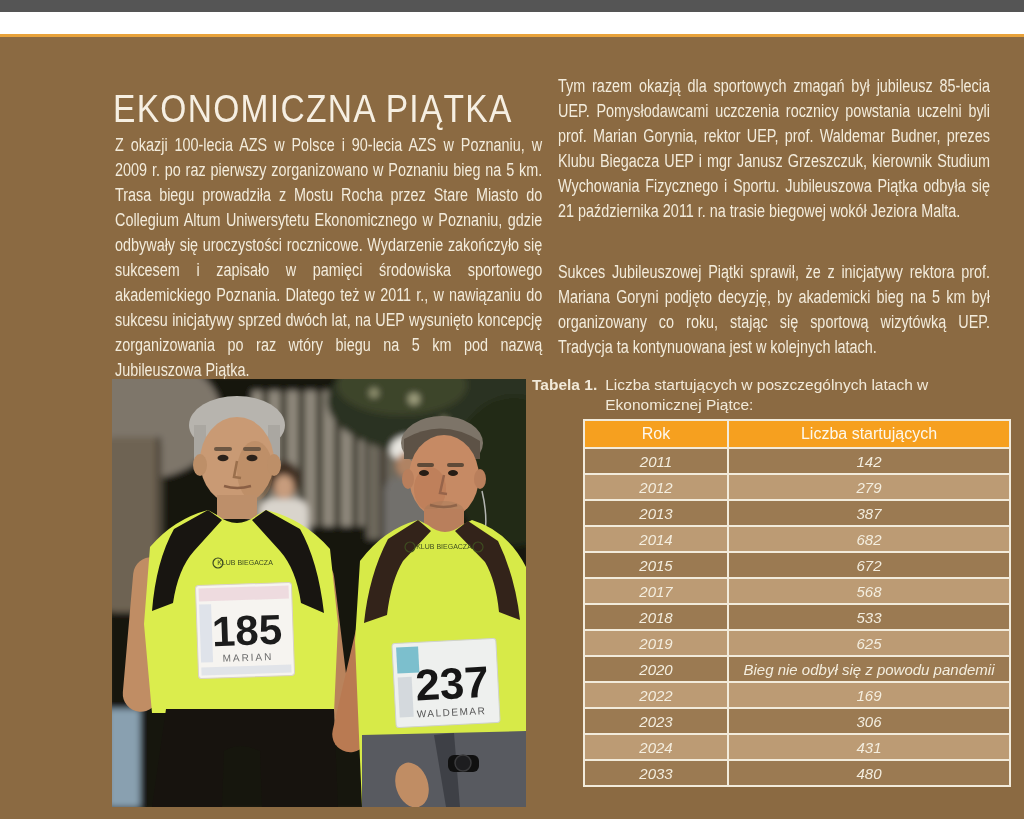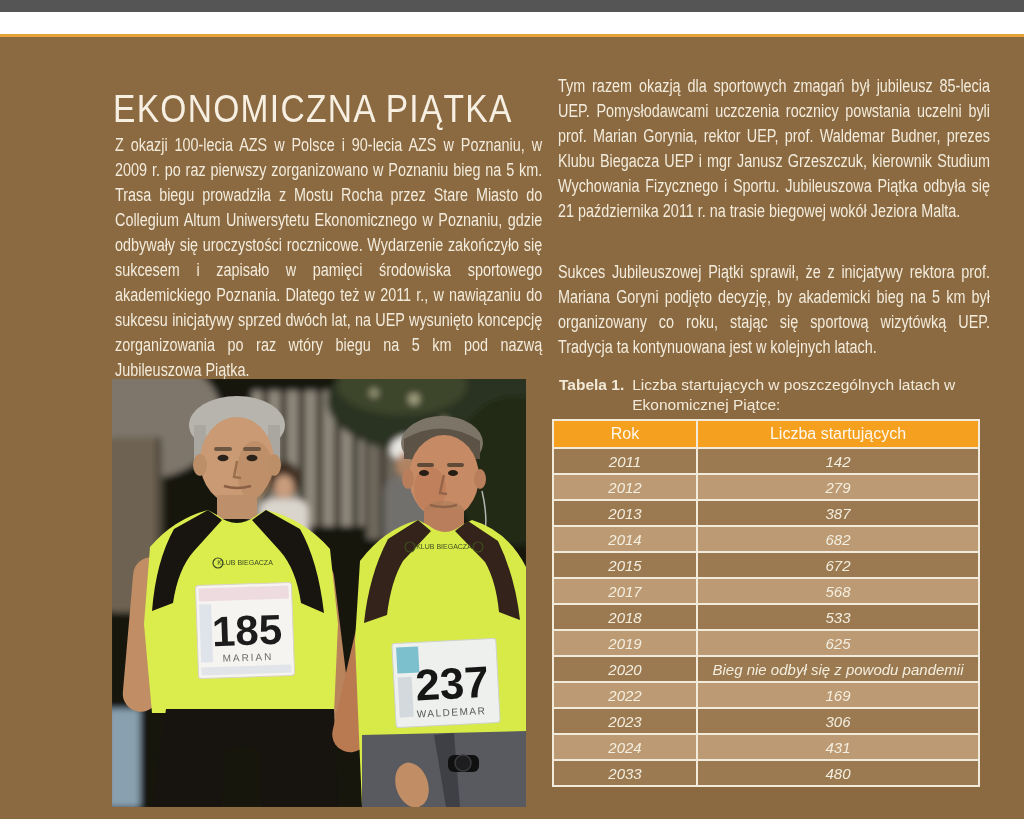--- a/index.html
+++ b/index.html
@@ -19,28 +19,28 @@
   }
   .para{
     position:absolute;color:#f3ecdc;font-size:18px;line-height:25px;
     text-align:justify;transform:scaleX(.8);transform-origin:0 0;
   }
   .left-para{left:115px;top:103px;width:534px;}
   .right-para-1{left:558px;top:44px;width:540px;}
   .right-para-2{left:558px;top:230px;width:540px;}
 
   .table-caption{
-    position:absolute;left:559px;top:363px;width:440px;
+    position:absolute;left:532px;top:363px;width:440px;
     display:flex;gap:8px;color:#f2ead9;font-size:15.5px;line-height:20px;
   }
   .table-caption .lbl{font-weight:bold;white-space:nowrap;}
   .table-caption .txt{width:336px;}
 
   table.start-table{
-    position:absolute;left:552px;top:407px;width:428px;
+    position:absolute;left:583px;top:407px;width:428px;
     border-collapse:collapse;table-layout:fixed;
   }
   .start-table th,.start-table td{
     border:2px solid #f2ebdb;text-align:center;vertical-align:middle;
     overflow:hidden;white-space:nowrap;
   }
   .start-table th{
     background:#f6a01f;color:#fdf8ee;font-weight:400;font-size:16px;height:24px;padding:1px;
   }
   .start-table th.col-year{width:140px;}

